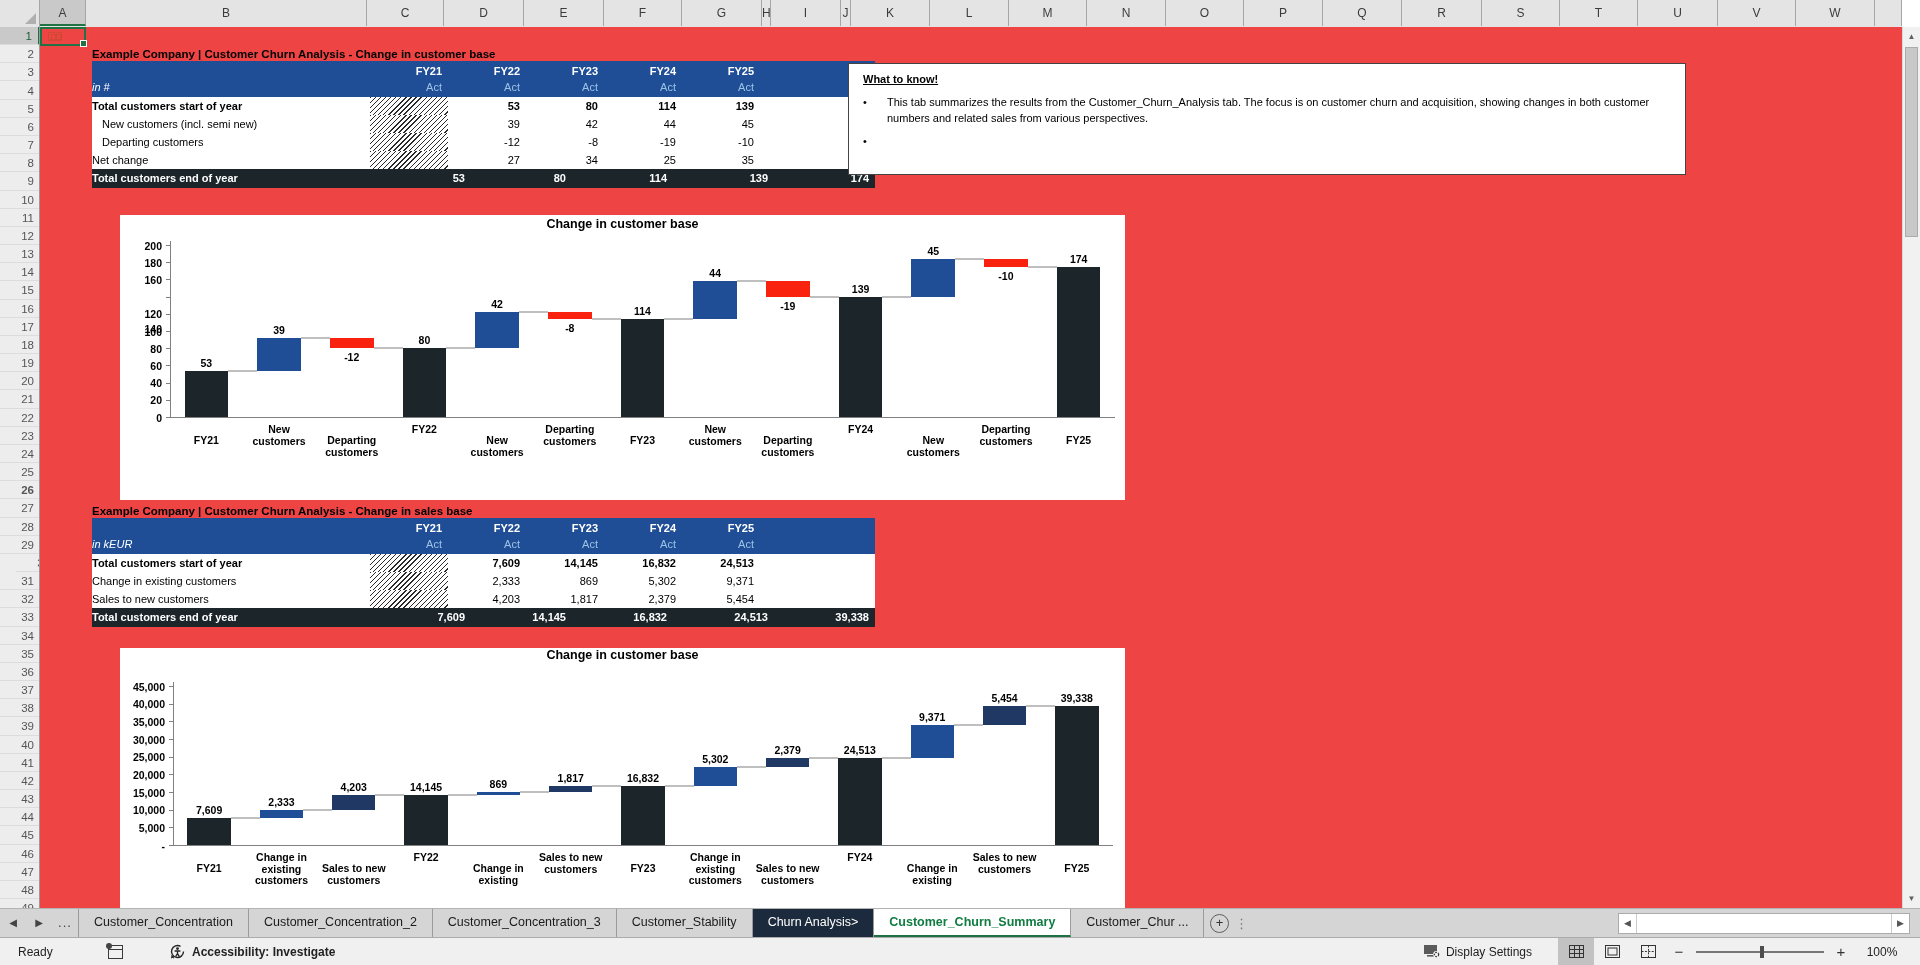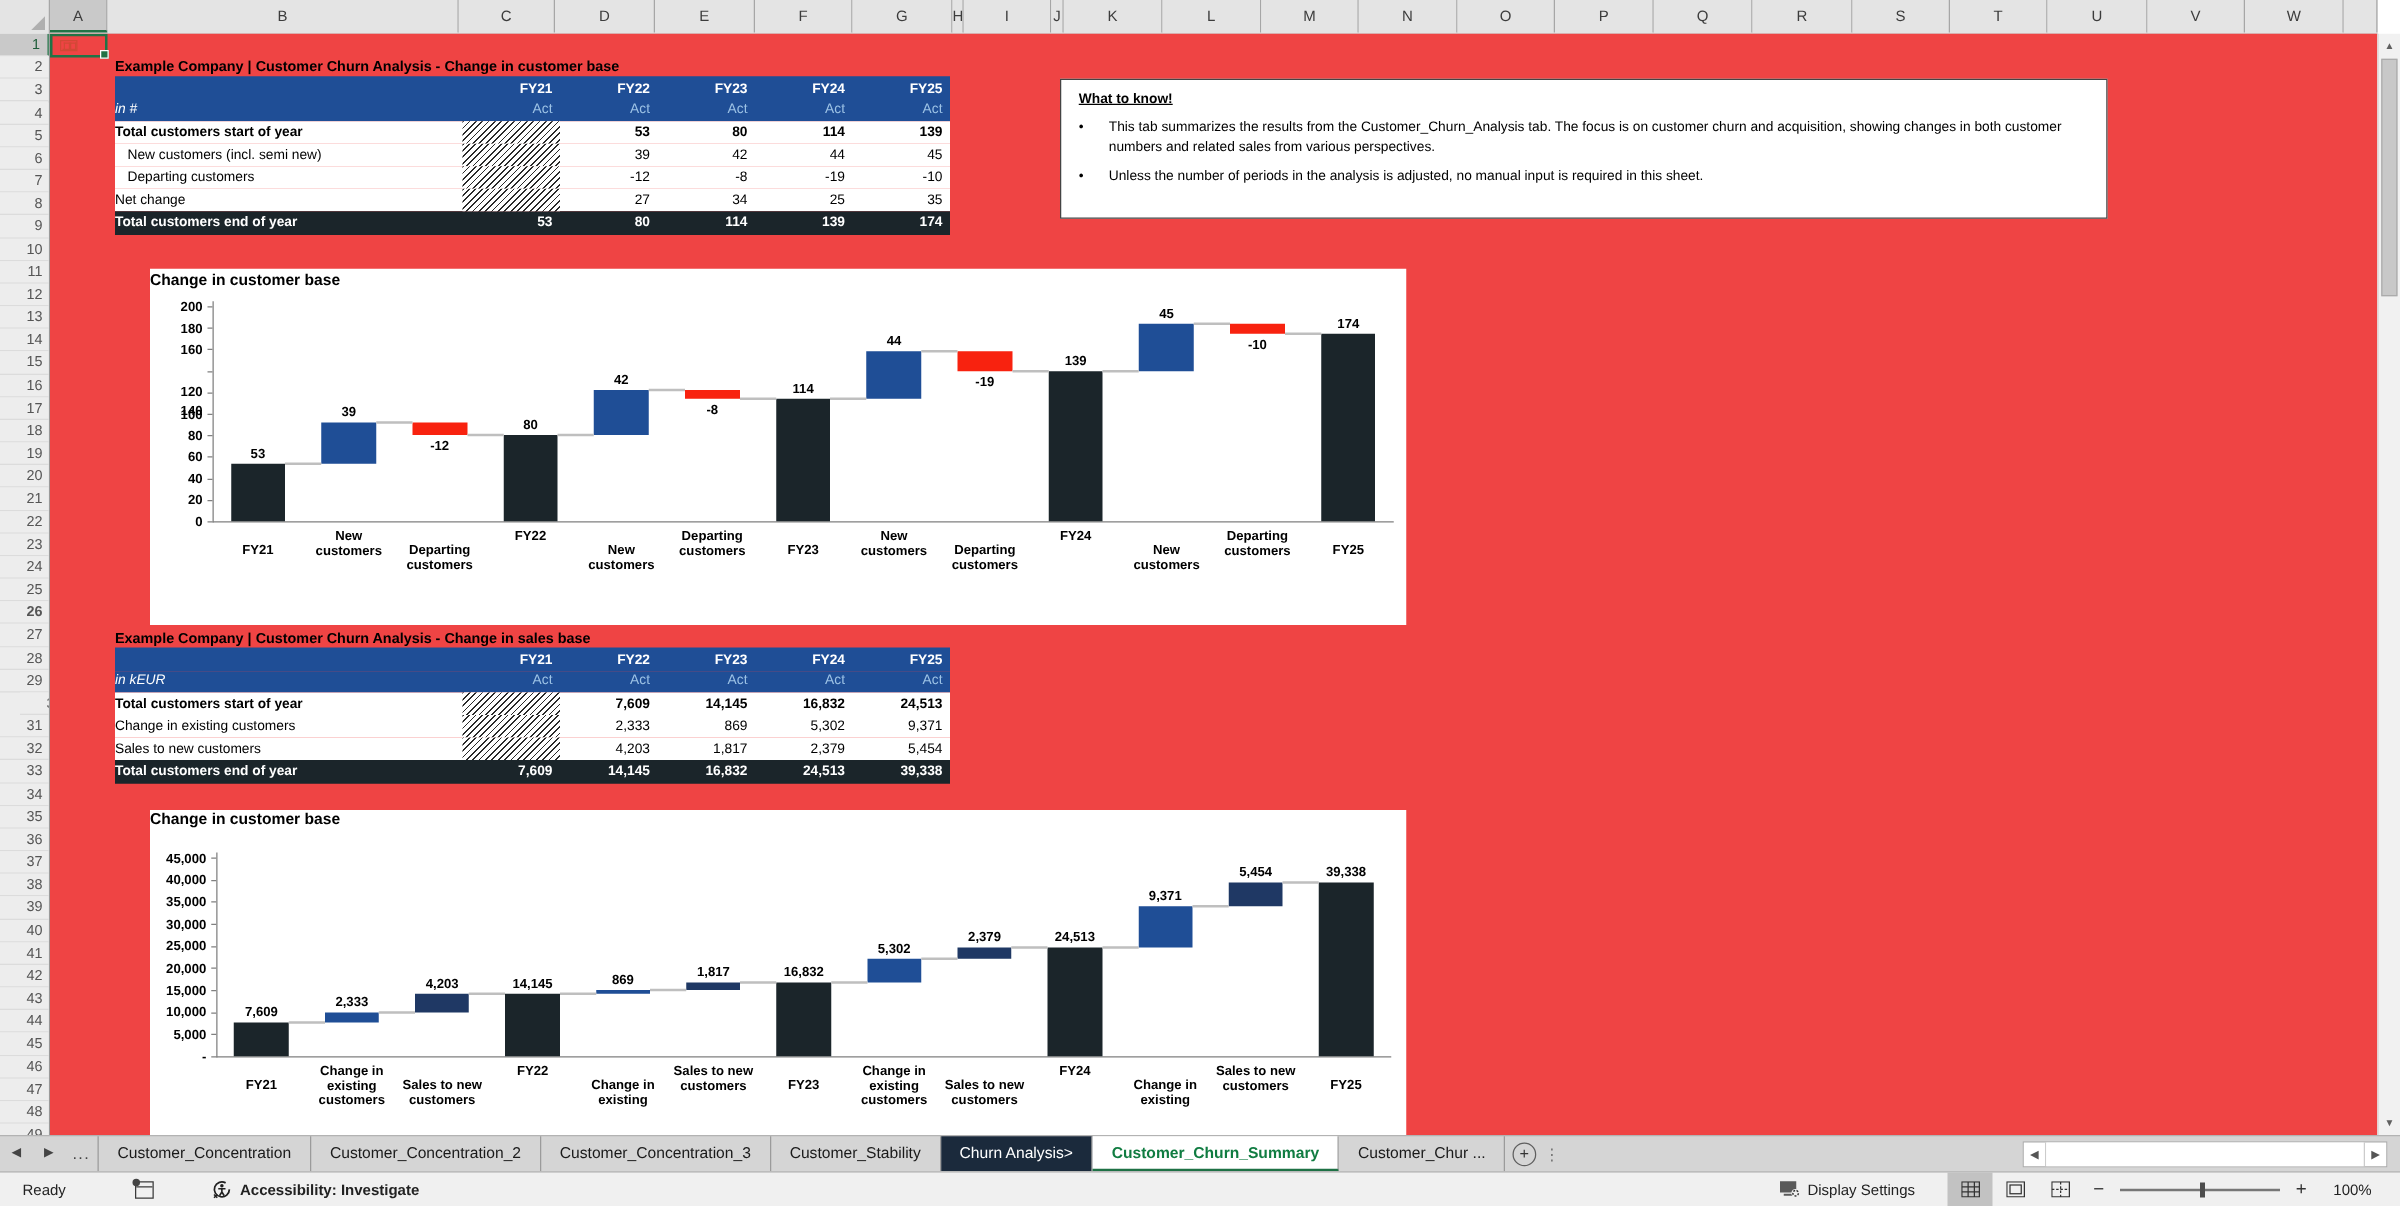--- a/index.html
+++ b/index.html
@@ -28,33 +28,33 @@
   .fin-table{position:absolute;font-size:11px;color:#000;}
   .t-title{font-weight:bold;font-size:11.5px;height:13px;line-height:13px;white-space:nowrap;}
   .trow{display:flex;}
   .lbl{width:278px;box-sizing:border-box;}
   .val{width:78px;text-align:right;padding-right:6px;box-sizing:border-box;}
   .hd1{height:19px;line-height:20px;font-weight:bold;color:#fff;}
   .hd2{height:17px;line-height:15px;}
   .hd2 .val{color:#9CC2E5;}
   .hd2 .lbl{color:#fff;font-style:italic;}
   .drow{height:18px;line-height:18px;background:#fff;}
-  .trow-total{height:19px;line-height:19px;font-weight:bold;color:#fff;}
+  .trow-total{height:19px;line-height:19px;font-weight:bold;color:#fff;gap:23px;}
   .indent{padding-left:10px;}
   .bold{font-weight:bold;}
   .hatch{background:repeating-linear-gradient(135deg,#2a2a2a 0,#2a2a2a 1px,#fff 1px,#fff 3.6px);}
   
   #info-box{position:absolute;left:808px;top:36px;width:838px;height:112px;border:1px solid #444;box-sizing:border-box;
             padding:9px 14px;font-size:11px;color:#000;background:#fff;}
   #info-box .ib-title{font-weight:bold;text-decoration:underline;margin-bottom:9px;font-size:11px;}
   .ib-bullet{display:flex;margin-bottom:7px;line-height:16px;}
   .ib-bullet .dot{width:24px;flex:none;}
   
   .chart{position:absolute;background:#fff;}
-  .c-title{position:absolute;left:0;width:100%;font-weight:bold;font-size:12.5px;color:#000;}
+  .c-title{position:absolute;left:0;width:100%;text-align:center;font-weight:bold;font-size:12.5px;color:#000;}
   .axis{position:absolute;background:#808080;}
   .tickmark{position:absolute;background:#808080;}
   .ticklab{position:absolute;font-size:10.5px;font-weight:bold;color:#000;text-align:right;width:40px;}
   .bar{position:absolute;}
   .conn{position:absolute;height:2px;background:#BFBFBF;}
   .dlab{position:absolute;font-size:10.5px;font-weight:bold;color:#000;text-align:center;white-space:nowrap;}
   .xlab{position:absolute;font-size:10.5px;font-weight:bold;color:#000;text-align:center;line-height:11.5px;}
   
   #tab-bar{position:absolute;left:0;top:908px;width:1920px;height:29px;background:#D5D5D5;border-top:1px solid #B3B3B3;
            box-sizing:border-box;display:flex;align-items:stretch;font-size:12.5px;}
@@ -247,21 +247,20 @@
       </div>
 
     <div id="info-box">
       <div class="ib-title">What to know!</div>
       <div class="ib-bullet">
         <span class="dot">•</span>
         <span>This tab summarizes the results from the Customer_Churn_Analysis tab. The focus is on customer churn and acquisition, showing changes in both customer numbers and related sales from various perspectives.</span>
       </div>
       <div class="ib-bullet">
         <span class="dot">•</span>
-        <span>Unless the number of periods in the analysis is adjusted, no manual input is required in this sheet.</span>
       </div>
     </div>
 
     <div class="chart" id="chart1" style="left: 80px; top: 188px; width: 1005px; height: 285px;">
         <div class="c-title" style="top: 2px;">Change in customer base</div>
         <div class="axis" style="left: 50px; top: 26px; width: 1px; height: 177px;"></div>
         <div class="axis" style="left: 50px; top: 202px; width: 945px; height: 1px;"></div>
         <div class="ticklab" style="left: 2px; top: 196.5px;">0</div>
         <div class="tickmark" style="left: 46px; top: 202px; width: 4px; height: 1px;"></div>
         <div class="ticklab" style="left: 2px; top: 179.3px;">20</div>

